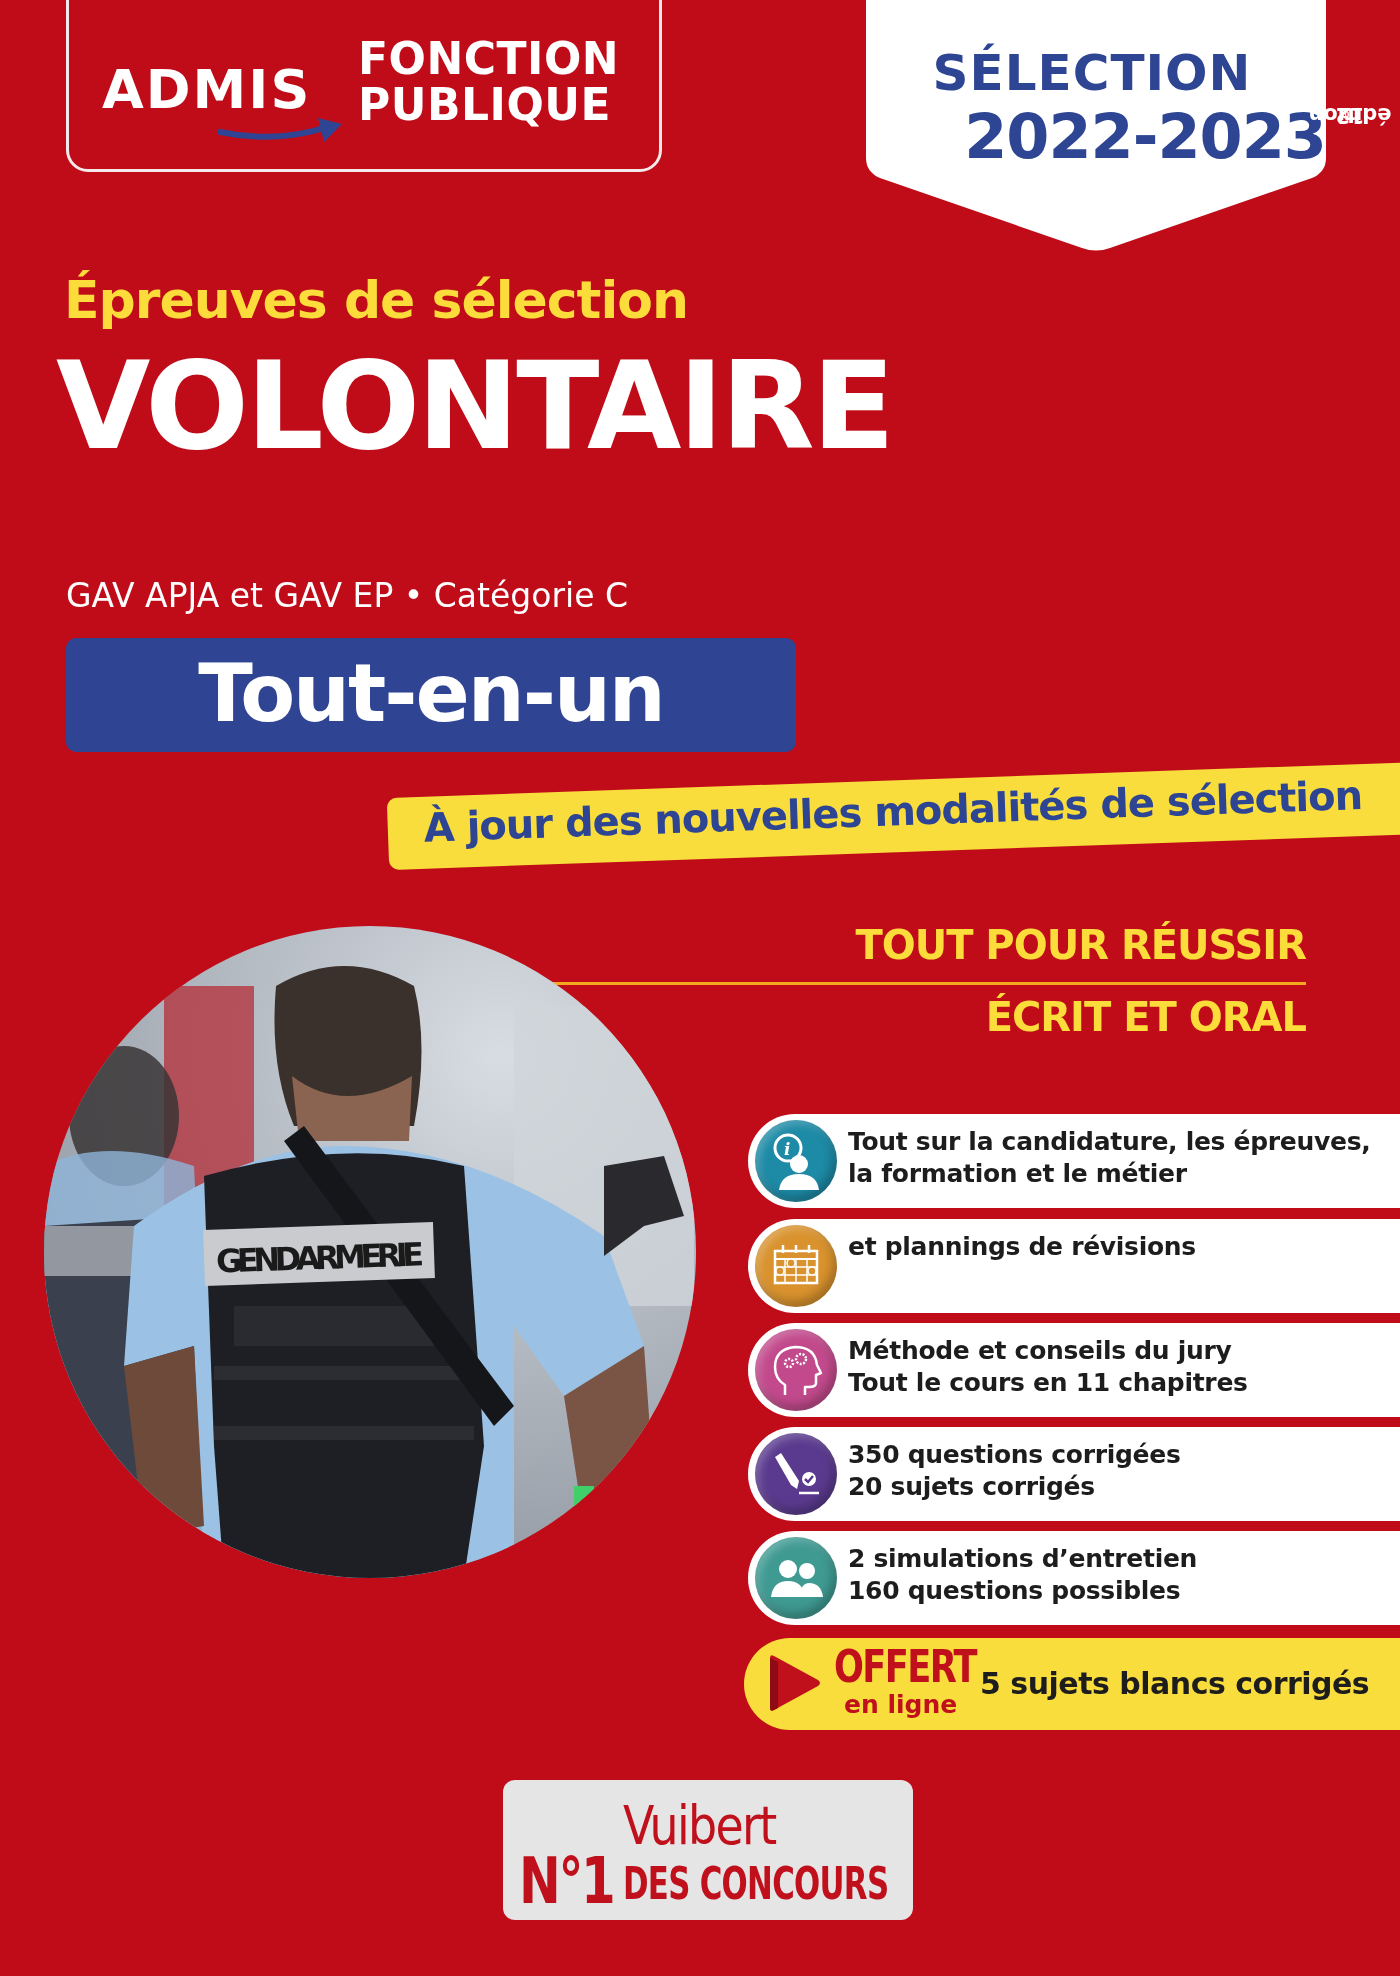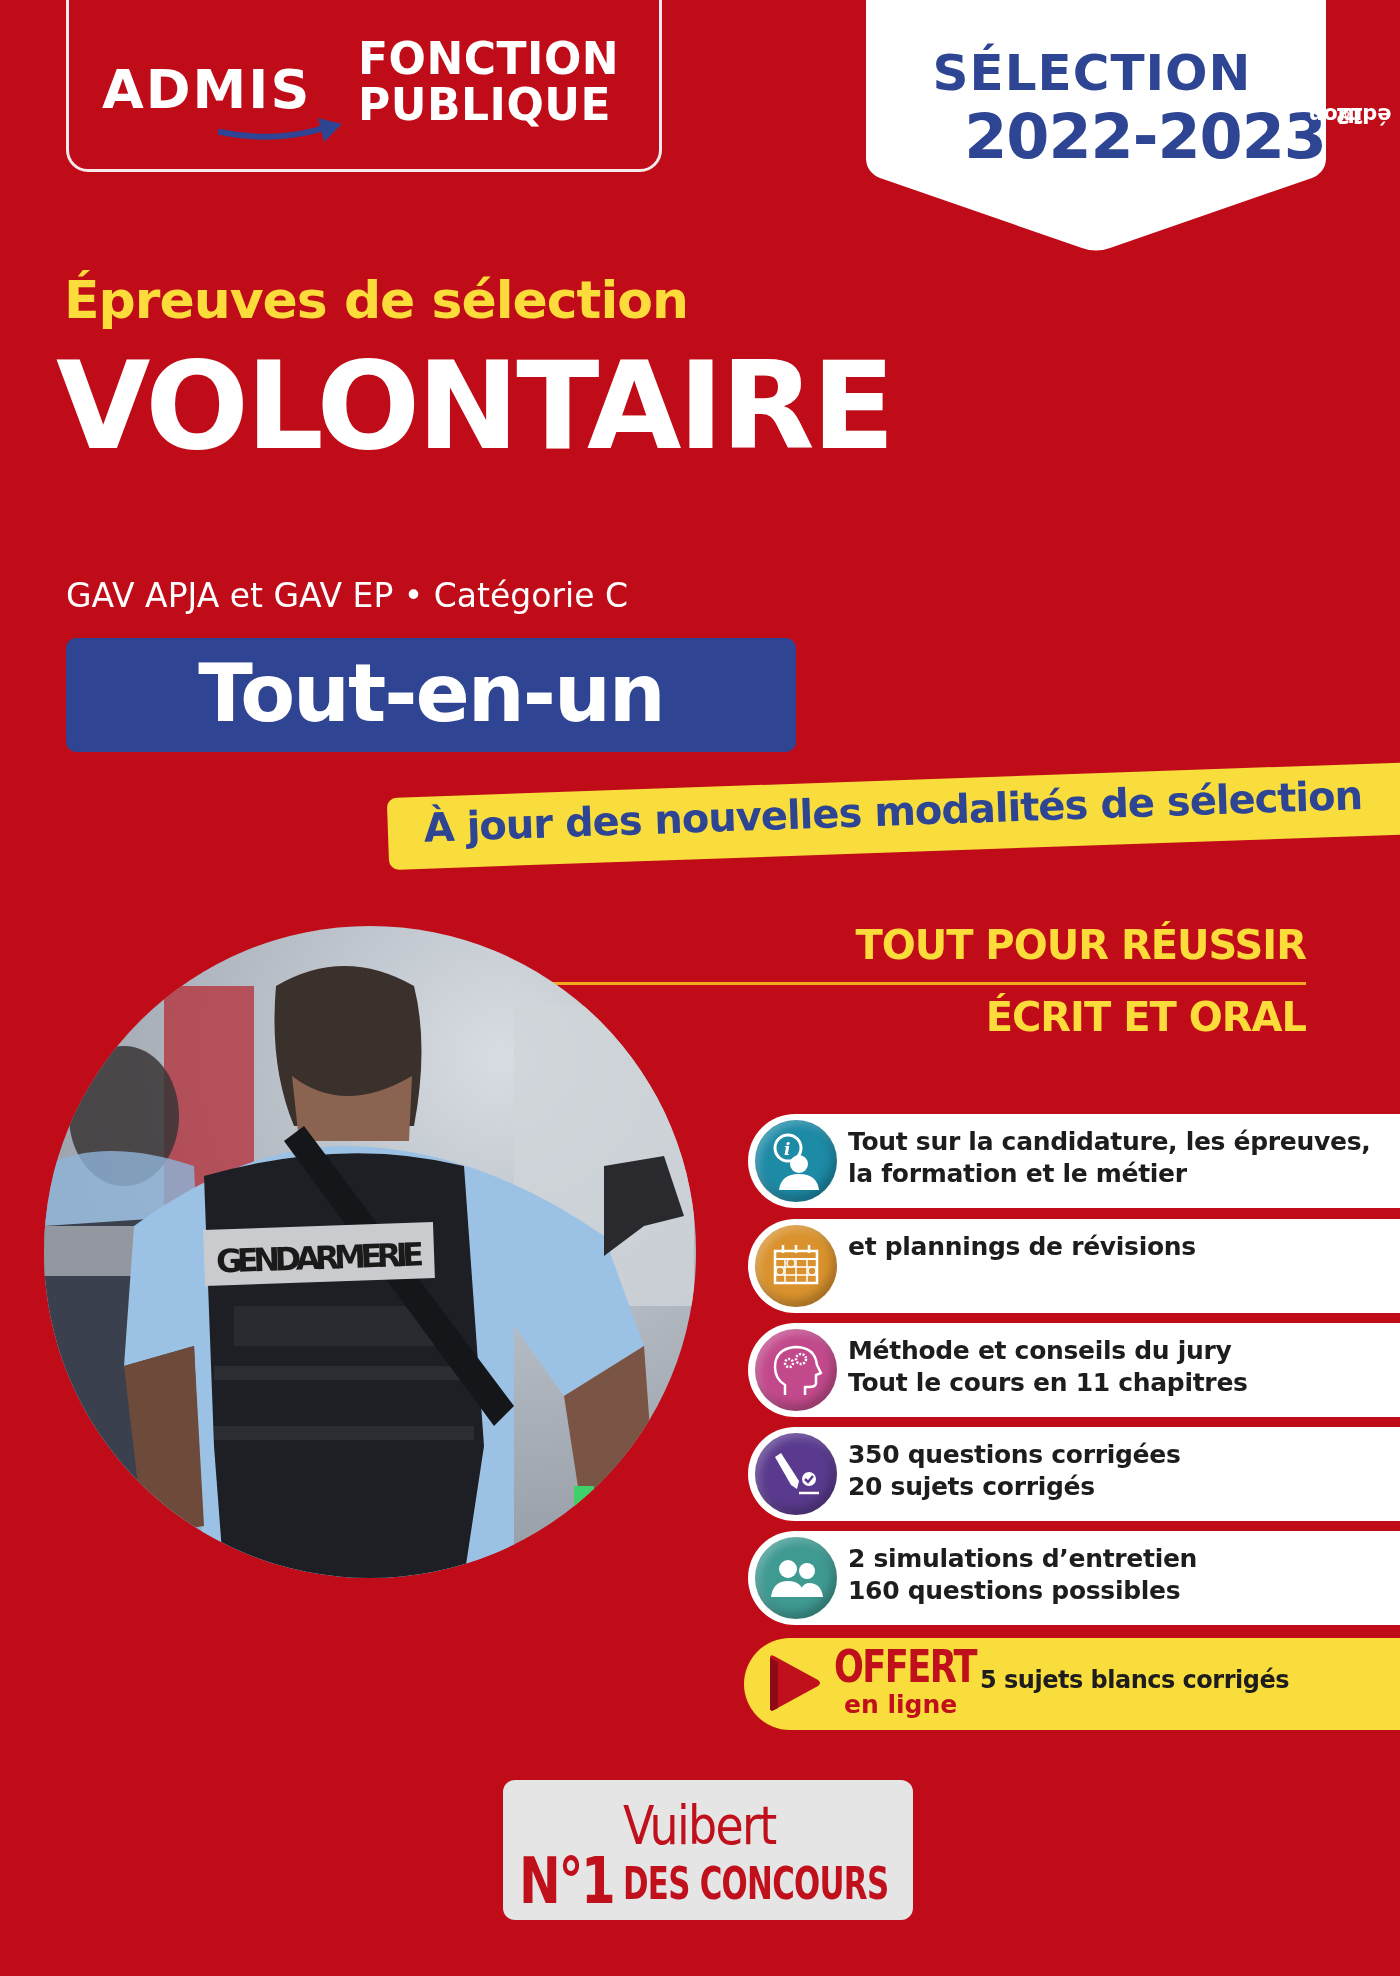--- a/index.html
+++ b/index.html
@@ -129,21 +129,21 @@
   #offert-play { left: 20px; top: 14px; }
   #offert-big {
     left: 90px; top: 6px; font-size: 44px; line-height: 46px; font-weight: bold; color: #c0101c;
     font-family: "DejaVu Sans", sans-serif; letter-spacing: -2px; transform: scaleX(0.8); transform-origin: left top;
   }
   #offert-small {
     left: 100px; top: 52px; font-size: 25px; font-weight: bold; color: #c0101c;
     font-family: "DejaVu Sans", sans-serif;
   }
   #offert-text {
-    left: 236px; top: 28px; font-size: 24px; font-weight: bold; color: #1d1d1d;
+    left: 236px; top: 28px; font-size: 30px; font-weight: bold; color: #1d1d1d;
     font-family: "DejaVu Sans", sans-serif; letter-spacing: -0.5px;
   }
 
   
   #publisher {
     left: 503px; top: 1780px; width: 410px; height: 140px; background: #e5e5e5; border-radius: 12px;
   }
   #pub-name {
     left: 120px; top: 14px; font-size: 54px; color: #c0101c; font-family: "DejaVu Sans", sans-serif;
     letter-spacing: -2px; transform: scaleX(0.85); transform-origin: left top;

